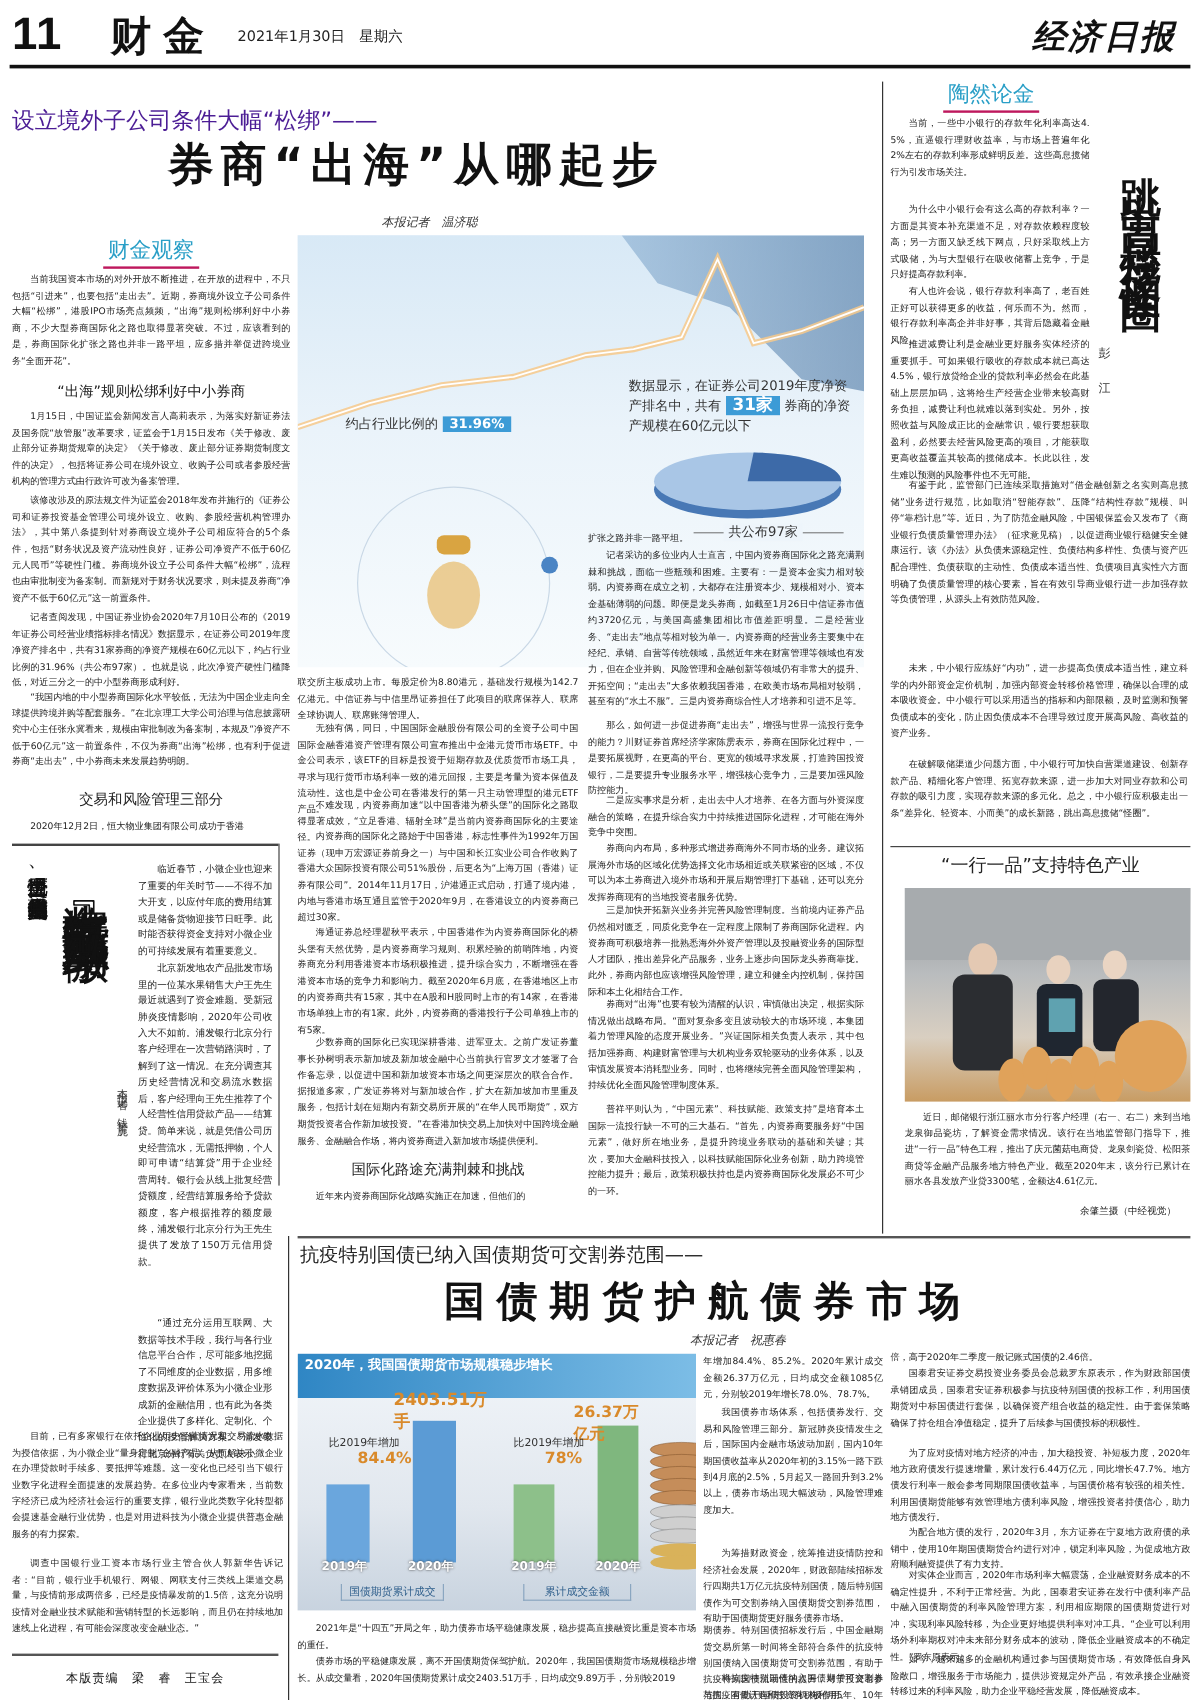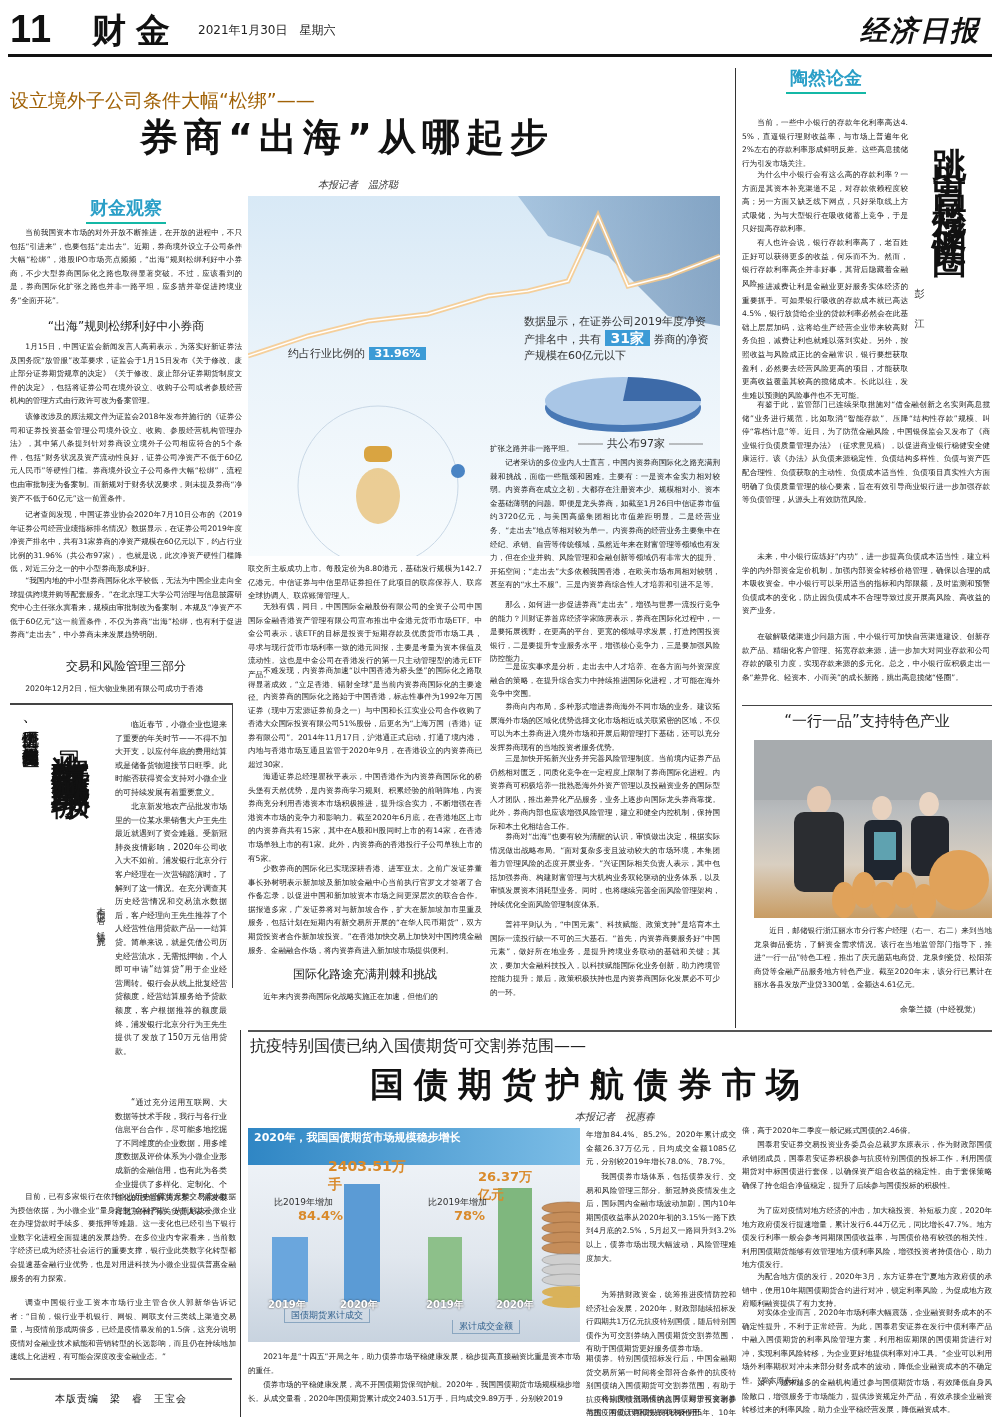--- a/index.html
+++ b/index.html
@@ -3,26 +3,26 @@
 <meta charset="utf-8">
 <style>
 *{box-sizing:border-box;margin:0;padding:0}
 body{width:1000px;height:1417px;background:#fff;font-family:"DejaVu Sans",sans-serif;color:#111;position:relative;overflow:hidden}
 .abs{position:absolute}
 .masthead-num{left:10px;top:8px;font:bold 38px "Liberation Sans",sans-serif;letter-spacing:1px}
 .masthead-sec{left:92px;top:8px;font:bold 34px "DejaVu Serif",serif;letter-spacing:10px}
 .masthead-date{left:198px;top:22px;font-size:12px;color:#222}
 .masthead-logo{right:20px;top:12px;font:italic bold 28px "DejaVu Serif",serif;letter-spacing:2px}
 .rule-top{left:8px;top:54px;width:984px;height:3px;background:#111}
-.kicker{font-size:19px;color:#a16207}
+.kicker{font-size:19px;color:#4c1d95}
 .headline{font-weight:bold;font-family:"DejaVu Sans",sans-serif}
 .byline{font-size:10px;font-style:italic;color:#333}
 .body-text{font-size:7.6px;line-height:13.6px;text-align:justify;color:#222;text-indent:2em;word-break:break-all}
 .subhead{font-size:12px;text-align:center;color:#222}
-.col-title-blue{font-weight:bold;color:#2a9fc7;text-align:center;font-size:18px;border-bottom:2px solid #14b8a6;display:inline-block;padding:0 4px 2px}
+.col-title-blue{font-weight:normal;color:#2a9fc7;text-align:center;font-size:18px;border-bottom:2px solid #be185d;display:inline-block;padding:0 4px 2px}
 .vrule{width:1px;background:#333}
 .hrule{height:2px;background:#555}
 .infographic{background:linear-gradient(180deg,#d8e9f6 0%,#eaf3fa 45%,#f7fbfd 100%);overflow:hidden}
 .bigstat{background:#3c9bd6;color:#fff;font-weight:bold;padding:0 6px;display:inline-block}
 .vert{writing-mode:vertical-rl;text-orientation:upright}
 .bar{position:absolute;bottom:0}
 </style>
 </head>
 <body>
 
@@ -98,21 +98,21 @@
 <div class="abs body-text" style="left:490px;top:830px;width:230px">券商对“出海”也要有较为清醒的认识，审慎做出决定，根据实际情况做出战略布局。“面对复杂多变且波动较大的市场环境，本集团着力管理风险的态度开展业务。”兴证国际相关负责人表示，其中包括加强券商、构建财富管理与大机构业务双轮驱动的业务体系，以及审慎发展资本消耗型业务。同时，也将继续完善全面风险管理架构，持续优化全面风险管理制度体系。</div>
 <div class="abs body-text" style="left:490px;top:918px;width:230px">普祥平则认为，“中国元素”、科技赋能、政策支持”是培育本土国际一流投行缺一不可的三大基石。“首先，内资券商要服务好“中国元素”，做好所在地业务，是提升跨境业务联动的基础和关键；其次，要加大金融科技投入，以科技赋能国际化业务创新，助力跨境管控能力提升；最后，政策积极扶持也是内资券商国际化发展必不可少的一环。</div>
 
 <div class="abs vrule" style="left:735px;top:68px;height:960px"></div>
 
 <div class="abs" style="left:742px;top:66px;width:168px;text-align:center">
   <span class="col-title-blue">陶然论金</span>
 </div>
 <div class="abs vert" style="left:930px;top:120px;font-size:34px;font-weight:bold;line-height:40px;letter-spacing:14px">跳出高息揽储怪圈</div>
 <div class="abs vert" style="left:912px;top:280px;font-size:10px;letter-spacing:10px;color:#333">彭　江</div>
-<div class="abs body-text" style="left:742px;top:116px;width:166px">当前，一些中小银行的存款年化利率高达4.5%，直逼银行理财收益率，与市场上普遍年化2%左右的存款利率形成鲜明反差。这些高息揽储行为引发市场关注。</div>
+<div class="abs body-text" style="left:742px;top:96px;width:166px">当前，一些中小银行的存款年化利率高达4.5%，直逼银行理财收益率，与市场上普遍年化2%左右的存款利率形成鲜明反差。这些高息揽储行为引发市场关注。</div>
 <div class="abs body-text" style="left:742px;top:168px;width:166px">为什么中小银行会有这么高的存款利率？一方面是其资本补充渠道不足，对存款依赖程度较高；另一方面又缺乏线下网点，只好采取线上方式吸储，为与大型银行在吸收储蓄上竞争，于是只好提高存款利率。</div>
 <div class="abs body-text" style="left:742px;top:236px;width:166px">有人也许会说，银行存款利率高了，老百姓正好可以获得更多的收益，何乐而不为。然而，银行存款利率高企并非好事，其背后隐藏着金融风险。</div>
 <div class="abs body-text" style="left:742px;top:280px;width:166px">推进减费让利是金融业更好服务实体经济的重要抓手。可如果银行吸收的存款成本就已高达4.5%，银行放贷给企业的贷款利率必然会在此基础上层层加码，这将给生产经营企业带来较高财务负担，减费让利也就难以落到实处。另外，按照收益与风险成正比的金融常识，银行要想获取盈利，必然要去经营风险更高的项目，才能获取更高收益覆盖其较高的揽储成本。长此以往，发生难以预测的风险事件也不无可能。</div>
 <div class="abs body-text" style="left:742px;top:398px;width:248px">有鉴于此，监管部门已连续采取措施对“借金融创新之名实则高息揽储”业务进行规范，比如取消“智能存款”、压降“结构性存款”规模、叫停“靠档计息”等。近日，为了防范金融风险，中国银保监会又发布了《商业银行负债质量管理办法》（征求意见稿），以促进商业银行稳健安全健康运行。该《办法》从负债来源稳定性、负债结构多样性、负债与资产匹配合理性、负债获取的主动性、负债成本适当性、负债项目真实性六方面明确了负债质量管理的核心要素，旨在有效引导商业银行进一步加强存款等负债管理，从源头上有效防范风险。</div>
 <div class="abs body-text" style="left:742px;top:550px;width:248px">未来，中小银行应练好“内功”，进一步提高负债成本适当性，建立科学的内外部资金定价机制，加强内部资金转移价格管理，确保以合理的成本吸收资金。中小银行可以采用适当的指标和内部限额，及时监测和预警负债成本的变化，防止因负债成本不合理导致过度开展高风险、高收益的资产业务。</div>
 <div class="abs body-text" style="left:742px;top:630px;width:248px">在破解吸储渠道少问题方面，中小银行可加快自营渠道建设、创新存款产品、精细化客户管理、拓宽存款来源，进一步加大对同业存款和公司存款的吸引力度，实现存款来源的多元化。总之，中小银行应积极走出一条“差异化、轻资本、小而美”的成长新路，跳出高息揽储“怪圈”。</div>
 <div class="abs hrule" style="left:742px;top:705px;width:250px;height:1px;background:#444"></div>
 
 <div class="abs" style="left:742px;top:712px;width:250px;text-align:center;font-size:15px;color:#222">“一行一品”支持特色产业</div>
 <div class="abs" style="left:754px;top:740px;width:238px;height:178px;background:linear-gradient(180deg,#8d9195 0%,#b9bcbe 40%,#d9cfc1 70%,#c89c63 100%);overflow:hidden">
@@ -164,32 +164,32 @@
 
   <div class="abs" style="left:0;top:34px;width:160px;height:140px">
     <div class="bar" style="left:24px;width:36px;height:65px;background:#6aa6dd"></div>
     <div class="bar" style="left:96px;width:36px;height:118px;background:#5b9bd5"></div>
     <div class="abs" style="left:80px;top:-4px;font-size:14px;font-weight:bold;color:#d98a2b">2403.51万手</div>
     <div class="abs" style="left:26px;top:34px;font-size:9px;color:#333">比2019年增加</div>
     <div class="abs" style="left:50px;top:46px;font-size:13px;font-weight:bold;color:#d98a2b">84.4%</div>
   </div>
   <div class="abs" style="left:20px;top:170px;font-size:10px;color:#fff;font-weight:bold;text-shadow:0 0 2px #333">2019年</div>
   <div class="abs" style="left:92px;top:170px;font-size:10px;color:#fff;font-weight:bold;text-shadow:0 0 2px #333">2020年</div>
-  <div class="abs" style="left:36px;top:181px;font-size:9px;color:#2f5f8c;border:1px solid #8aa6c0;border-top:none;padding:0 6px">国债期货累计成交</div>
+  <div class="abs" style="left:36px;top:192px;font-size:9px;color:#2f5f8c;border:1px solid #8aa6c0;border-top:none;padding:0 6px">国债期货累计成交</div>
 
   <div class="abs" style="left:160px;top:34px;width:130px;height:140px">
     <div class="bar" style="left:20px;width:34px;height:65px;background:#8dc08a"></div>
     <div class="bar" style="left:90px;width:34px;height:114px;background:#7fb77e"></div>
     <div class="abs" style="left:70px;top:6px;font-size:13px;font-weight:bold;color:#d98a2b">26.37万亿元</div>
     <div class="abs" style="left:20px;top:34px;font-size:9px;color:#333">比2019年增加</div>
     <div class="abs" style="left:46px;top:46px;font-size:13px;font-weight:bold;color:#d98a2b">78%</div>
   </div>
   <div class="abs" style="left:178px;top:170px;font-size:10px;color:#fff;font-weight:bold;text-shadow:0 0 2px #333">2019年</div>
   <div class="abs" style="left:248px;top:170px;font-size:10px;color:#fff;font-weight:bold;text-shadow:0 0 2px #333">2020年</div>
-  <div class="abs" style="left:204px;top:192px;font-size:9px;color:#2f5f8c;border:1px solid #8aa6c0;border-top:none;padding:0 6px">累计成交金额</div>
+  <div class="abs" style="left:188px;top:192px;font-size:9px;color:#2f5f8c;border:1px solid #8aa6c0;border-top:none;padding:0 17px">累计成交金额</div>
   <svg class="abs" style="left:290px;top:60px" width="42" height="150">
     <g fill="#c58d5a" stroke="#8a5a30" stroke-width="0.5">
       <ellipse cx="30" cy="20" rx="26" ry="6"></ellipse>
         <ellipse cx="30" cy="30" rx="26" ry="6"></ellipse>
         <ellipse cx="30" cy="40" rx="26" ry="6"></ellipse>
       <ellipse cx="30" cy="50" rx="26" ry="6"></ellipse>
         <ellipse cx="30" cy="60" rx="26" ry="6"></ellipse>
     </g>
     <g fill="#cfcfcf" stroke="#888" stroke-width="0.5">
       <ellipse cx="30" cy="72" rx="26" ry="6"></ellipse>

